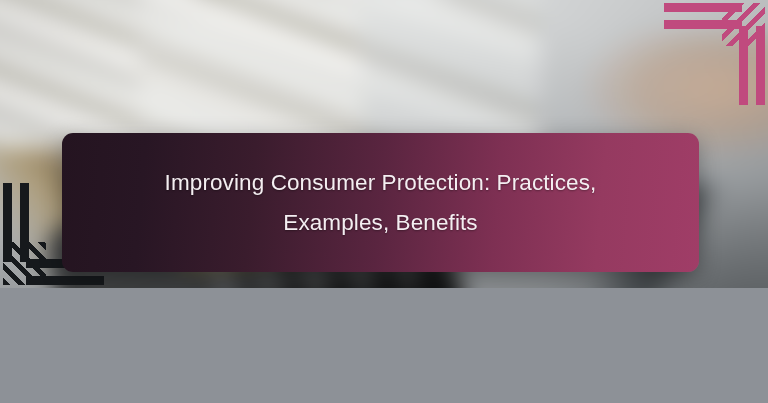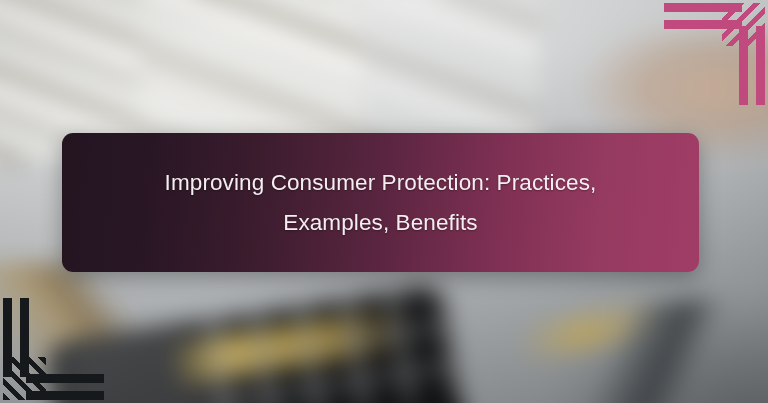--- a/index.html
+++ b/index.html
@@ -7,21 +7,21 @@
 
   html, body {
     width:768px; height:403px;
     overflow:hidden;
     background:#8d9197;
     font-family:"Liberation Sans", sans-serif;
   }
 
   #banner {
     position:relative;
-    width:768px; height:403px;
+    width:768px; height:288px;
     overflow:hidden;
   }
 
   
   .bg {
     position:absolute; inset:-40px;
     filter:blur(11px) saturate(0.72);
   }
   .bg-base {
     position:absolute; inset:0;

